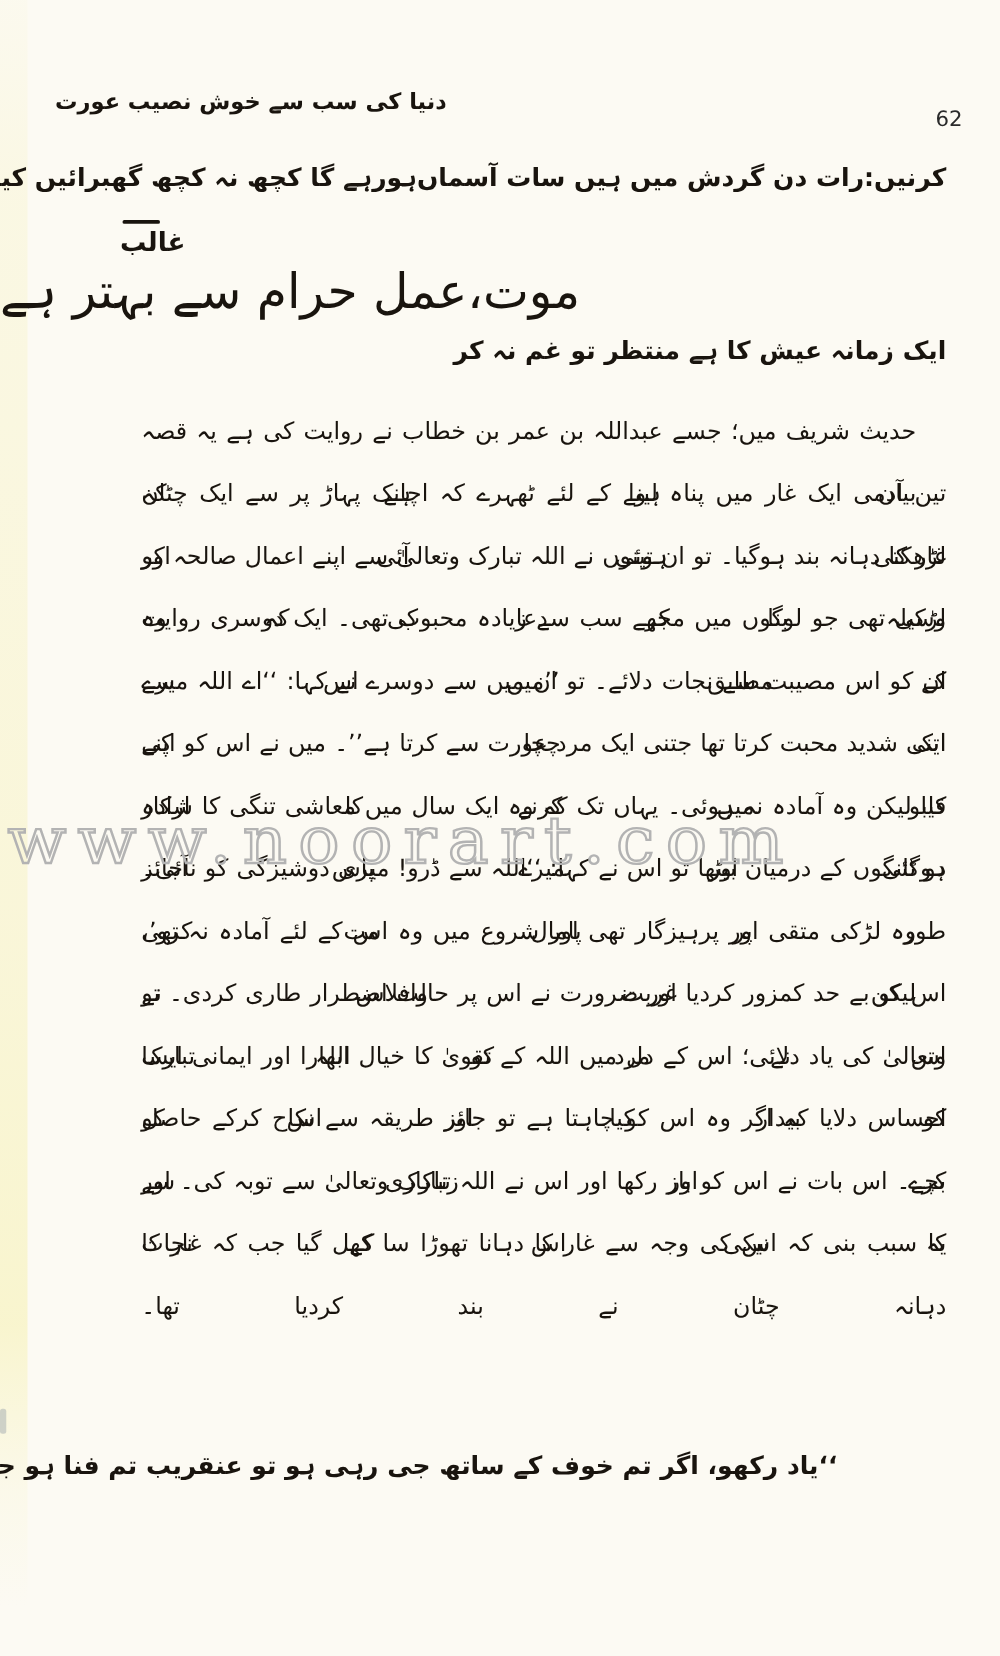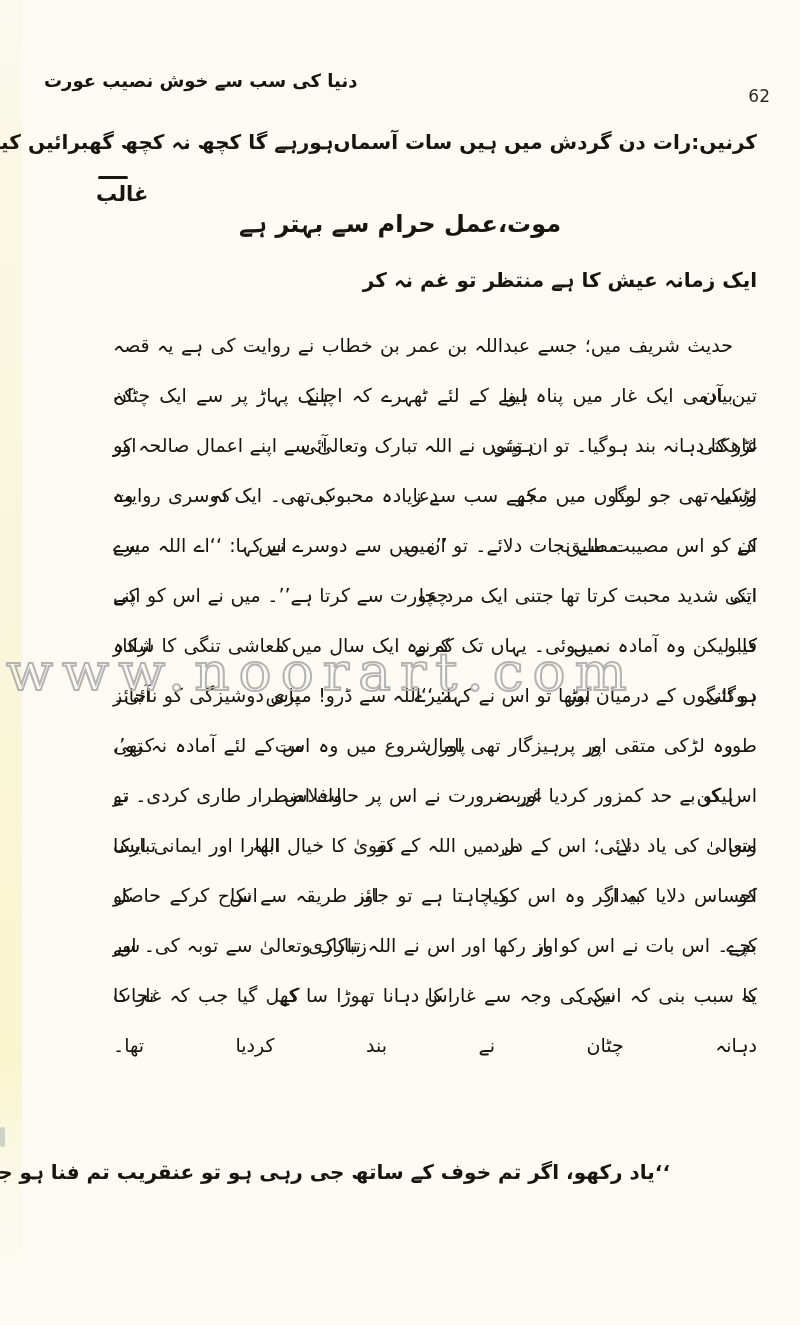--- a/index.html
+++ b/index.html
@@ -45,21 +45,21 @@
   .attribution{
     position:absolute;left:96px;top:182px;
     font-size:21px;font-weight:700;direction:rtl;
   }
   .attribution .takhallus-bar{
     position:absolute;top:-6px;left:2px;width:30px;height:3px;
     background:#19140e;border-radius:2px;
   }
   .chapter-heading{
     position:absolute;left:0;right:0;top:210px;
-    text-align:center;font-size:24px;font-weight:700;direction:rtl;
+    text-align:left;font-size:39px;font-weight:400;direction:rtl;
   }
   .body-text{
     position:absolute;left:85px;right:43px;top:320px;
     direction:rtl;
     margin-left:28px;
   }
   .body-line{
     height:50px;line-height:50px;font-size:19px;
     text-align:justify;text-align-last:justify;
     white-space:normal;overflow:visible;

